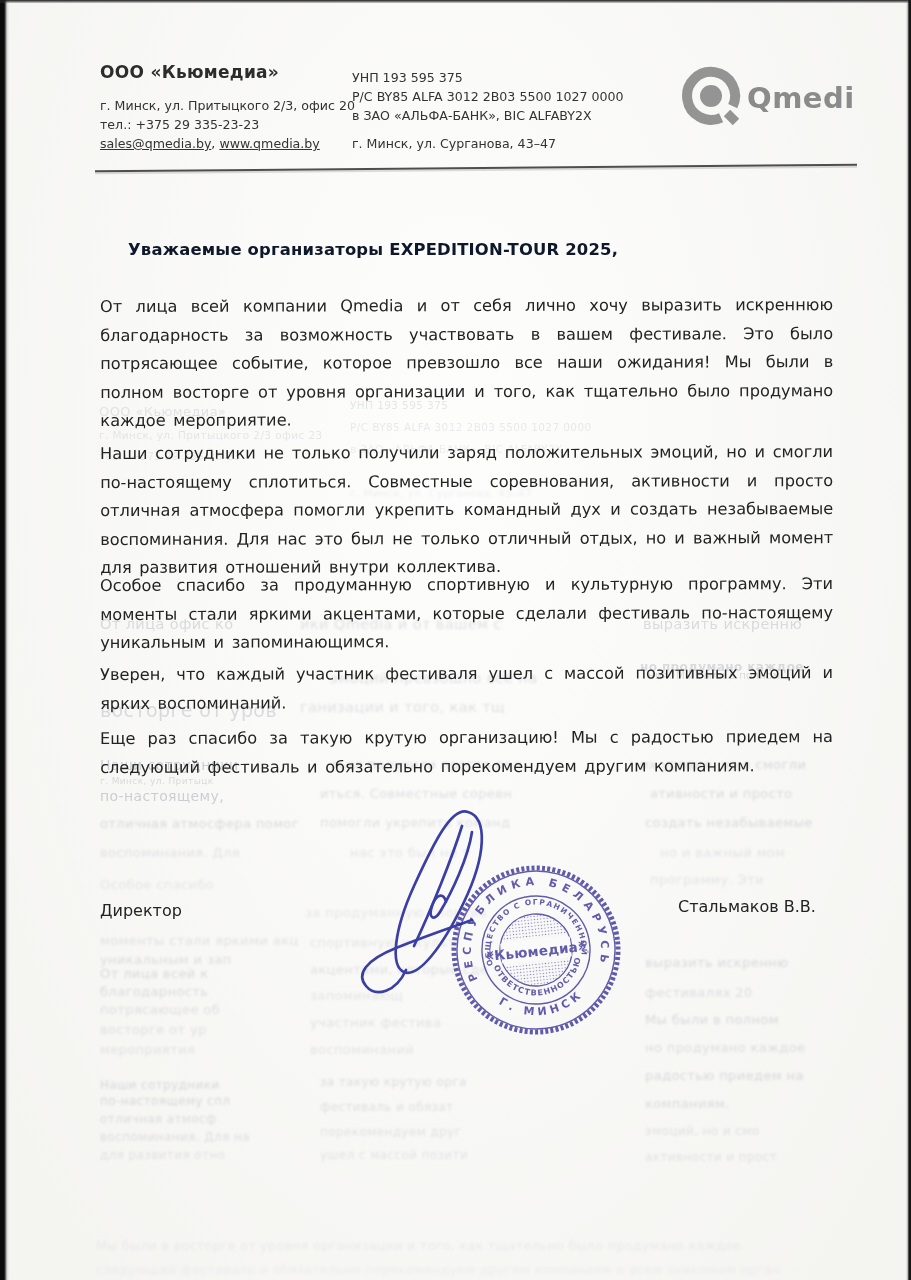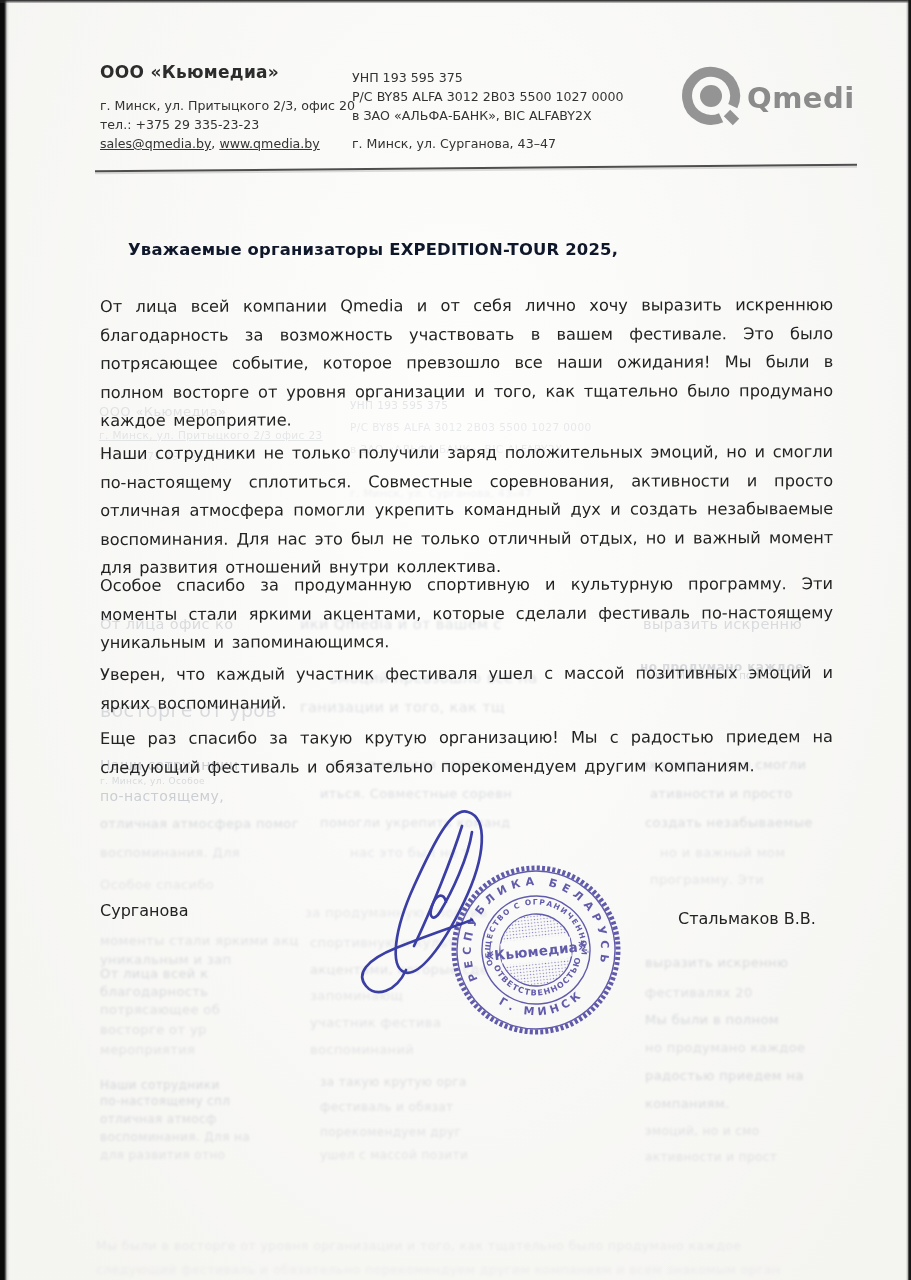--- a/index.html
+++ b/index.html
@@ -34,50 +34,50 @@
   .b-baddr{left:352px;top:136px;}
   .logo{left:681px;top:64px;z-index:2;}
   .rule{left:95px;top:167px;width:762px;height:2px;background:#4e4e4e;z-index:2;
     transform:rotate(-0.5deg);box-shadow:0 2px 0 rgba(70,70,70,.18);}
   
   .title{left:100px;top:240px;width:733px;font-size:16.4px;font-weight:bold;color:#0f172a;z-index:2;letter-spacing:.2px;margin-left:28px;}
   .para{left:100px;width:733px;font-size:16.2px;line-height:28.6px;color:#232323;
     text-align:justify;z-index:2;word-spacing:2.4px;transform:rotate(-0.15deg);transform-origin:0 0;}
   .p1{top:277px;} .p2{top:424px;} .p3{top:556px;} .p4{top:645px;} .p5{top:709px;}
   .sig-title{left:100px;top:901px;font-size:16px;color:#232323;z-index:2;}
-  .sig-name{left:678px;top:897px;font-size:16px;color:#232323;z-index:2;margin-top:12px;}
+  .sig-name{left:678px;top:897px;font-size:16px;color:#232323;z-index:2;}
   .stamp-svg{left:450px;top:864px;z-index:3;transform:rotate(-6deg);}
   .sign-svg{left:330px;top:798px;z-index:4;}
 </style>
 </head>
 <body>
 
 <div class="abs paper-tone"></div>
 <div class="abs edge-left"></div>
 <div class="abs edge-top"></div>
 <div class="abs edge-right"></div>
 
 <div class="abs ghost-layer">
     <div class="ghost" style="left: 99px; top: 404px; font-size: 13px; opacity: 0.22; filter: blur(0.6px);">ООО «Кьюмедиа»</div>
-    <div class="ghost" style="left: 99px; top: 429px; font-size: 10.5px; opacity: 0.2; filter: blur(0.6px); text-decoration: underline;">г. Минск, ул. Притыцкого 2/3   офис 23</div>
+    <div class="ghost" style="left: 99px; top: 429px; font-size: 10.5px; opacity: 0.2; filter: blur(0.6px);">г. Минск, ул. Притыцкого 2/3   офис 23</div>
     <div class="ghost" style="left: 99px; top: 450px; font-size: 10.5px; opacity: 0.16; filter: blur(0.7px);">тел.: +375 29 335-23-23</div>
     <div class="ghost" style="left: 350px; top: 399px; font-size: 10.5px; opacity: 0.22; filter: blur(0.6px);">УНП 193 595 375</div>
     <div class="ghost" style="left: 350px; top: 421px; font-size: 10.5px; opacity: 0.18; filter: blur(0.7px);">Р/С BY85 ALFA 3012 2B03 5500 1027 0000</div>
     <div class="ghost" style="left: 350px; top: 443px; font-size: 10.5px; opacity: 0.15; filter: blur(0.7px);">в ЗАО «АЛЬФА-БАНК», BIC ALFABY2X</div>
     <div class="ghost" style="left: 350px; top: 487px; font-size: 10.5px; opacity: 0.13; filter: blur(0.8px);">г. Минск, ул.  Сурганова, 43–47</div>
     <div class="ghost" style="left: 100px; top: 616px; font-size: 14.5px; opacity: 0.3; filter: blur(0.7px);">От  лица  офис  ко</div>
     <div class="ghost" style="left: 300px; top: 616px; font-size: 14.5px; opacity: 0.26; filter: blur(0.8px);">ики  Qmedia  и  от  вашем  с</div>
     <div class="ghost" style="left: 643px; top: 616px; font-size: 14.5px; opacity: 0.3; filter: blur(0.7px);">выразить  искренню</div>
     <div class="ghost" style="left: 330px; top: 670px; font-size: 14.5px; opacity: 0.26; filter: blur(0.8px);">эмоций  превзошло  все  на</div>
     <div class="ghost" style="left: 648px; top: 670px; font-size: 10px; opacity: 0.3; filter: blur(0.7px);">ния! Мы были в полном</div>
     <div class="ghost" style="left: 100px; top: 699px; font-size: 19px; opacity: 0.3; filter: blur(0.7px);">восторге  от  уров</div>
     <div class="ghost" style="left: 300px; top: 699px; font-size: 14.5px; opacity: 0.26; filter: blur(0.8px);">ганизации  и  того,  как  тщ</div>
     <div class="ghost" style="left: 640px; top: 660px; font-size: 12px; opacity: 0.3; filter: blur(0.7px); font-weight: bold;">но  продумано  каждое</div>
     <div class="ghost" style="left: 100px; top: 757px; font-size: 14px; opacity: 0.42; filter: blur(0.5px);">Наши  сотрудники</div>
-    <div class="ghost" style="left: 100px; top: 776px; font-size: 9px; opacity: 0.3; filter: blur(0.5px);">г. Минск, ул. Особое</div>
+    <div class="ghost" style="left: 100px; top: 776px; font-size: 9px; opacity: 0.3; filter: blur(0.5px);">г. Минск, ул. Притыцк</div>
     <div class="ghost" style="left: 100px; top: 788px; font-size: 14px; opacity: 0.42; filter: blur(0.5px);">по-настоящему,</div>
     <div class="ghost" style="left: 100px; top: 816px; font-size: 13px; opacity: 0.3; filter: blur(0.9px);">отличная атмосфера помог</div>
     <div class="ghost" style="left: 100px; top: 845px; font-size: 13px; opacity: 0.22; filter: blur(1px);">воспоминания.  Для</div>
     <div class="ghost" style="left: 330px; top: 757px; font-size: 13px; opacity: 0.3; filter: blur(0.8px);">лько  получили  просто  пол</div>
     <div class="ghost" style="left: 640px; top: 757px; font-size: 13px; opacity: 0.32; filter: blur(0.8px);">их уровня, но я смогли</div>
     <div class="ghost" style="left: 320px; top: 786px; font-size: 13px; opacity: 0.28; filter: blur(0.9px);">иться.  Совместные  соревн</div>
     <div class="ghost" style="left: 650px; top: 786px; font-size: 13px; opacity: 0.3; filter: blur(0.8px);">ативности  и  просто</div>
     <div class="ghost" style="left: 320px; top: 815px; font-size: 13px; opacity: 0.26; filter: blur(0.9px);">помогли  укрепить  команд</div>
     <div class="ghost" style="left: 645px; top: 815px; font-size: 13px; opacity: 0.3; filter: blur(0.8px);">создать  незабываемые</div>
     <div class="ghost" style="left: 350px; top: 845px; font-size: 13px; opacity: 0.2; filter: blur(1px);">нас это был не т</div>
@@ -139,21 +139,21 @@
 
 <div class="abs rule"></div>
 
 <div class="abs title">Уважаемые организаторы EXPEDITION-TOUR 2025,</div>
 <p class="abs para p1">От лица всей компании Qmedia и от себя лично хочу выразить искреннюю благодарность за возможность участвовать в вашем фестивале. Это было потрясающее событие, которое превзошло все наши ожидания! Мы были в полном восторге от уровня организации и того, как тщательно было продумано каждое мероприятие.</p>
 <p class="abs para p2">Наши сотрудники не только получили заряд положительных эмоций, но и смогли по-настоящему сплотиться. Совместные соревнования, активности и просто отличная атмосфера помогли укрепить командный дух и создать незабываемые воспоминания. Для нас это был не только отличный отдых, но и важный момент для развития отношений внутри коллектива.</p>
 <p class="abs para p3">Особое спасибо за продуманную спортивную и культурную программу. Эти моменты стали яркими акцентами, которые сделали фестиваль по-настоящему уникальным и запоминающимся.</p>
 <p class="abs para p4">Уверен, что каждый участник фестиваля ушел с массой позитивных эмоций и ярких воспоминаний.</p>
 <p class="abs para p5">Еще раз спасибо за такую крутую организацию! Мы с радостью приедем на следующий фестиваль и обязательно порекомендуем другим компаниям.</p>
 
-<div class="abs sig-title">Сурганова</div>
+<div class="abs sig-title">Директор</div>
 <div class="abs sig-name">Стальмаков В.В.</div>
 
 <svg class="abs stamp-svg" width="172" height="172" viewBox="0 0 172 172" opacity="0.9">
   <defs>
     <pattern id="dotp" width="3.2" height="3.2" patternUnits="userSpaceOnUse">
       <circle cx="1.2" cy="1.2" r="0.65" fill="#514aa3"></circle>
     </pattern>
     <path id="arcOuterTop" d="M 24.9,108.2 A 65,65 0 1 1 147.1,108.2" fill="none"></path>
     <path id="arcOuterBottom" d="M 27,113.5 A 65,65 0 0 0 145,113.5" fill="none"></path>
     <path id="arcInnerTop" d="M 41.2,93.9 A 45.5,45.5 0 1 1 130.8,93.9" fill="none"></path>

